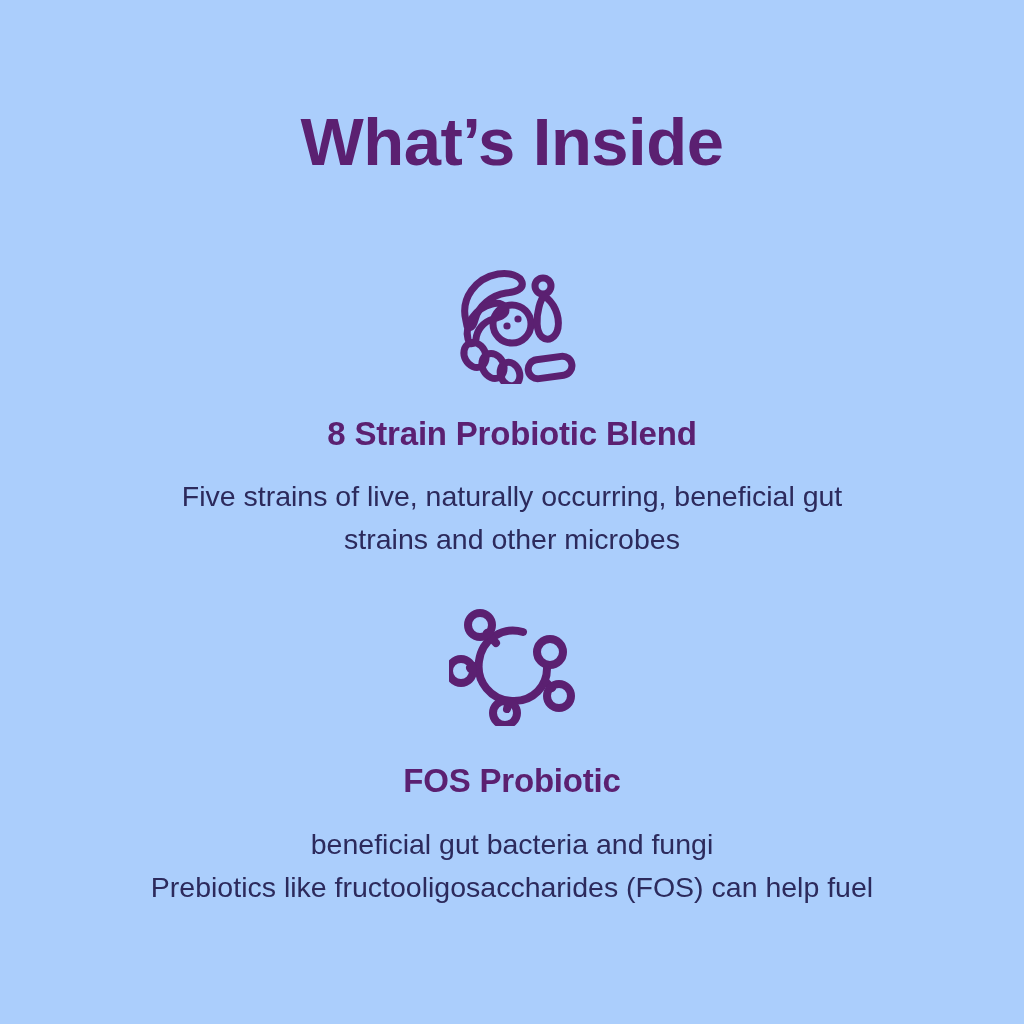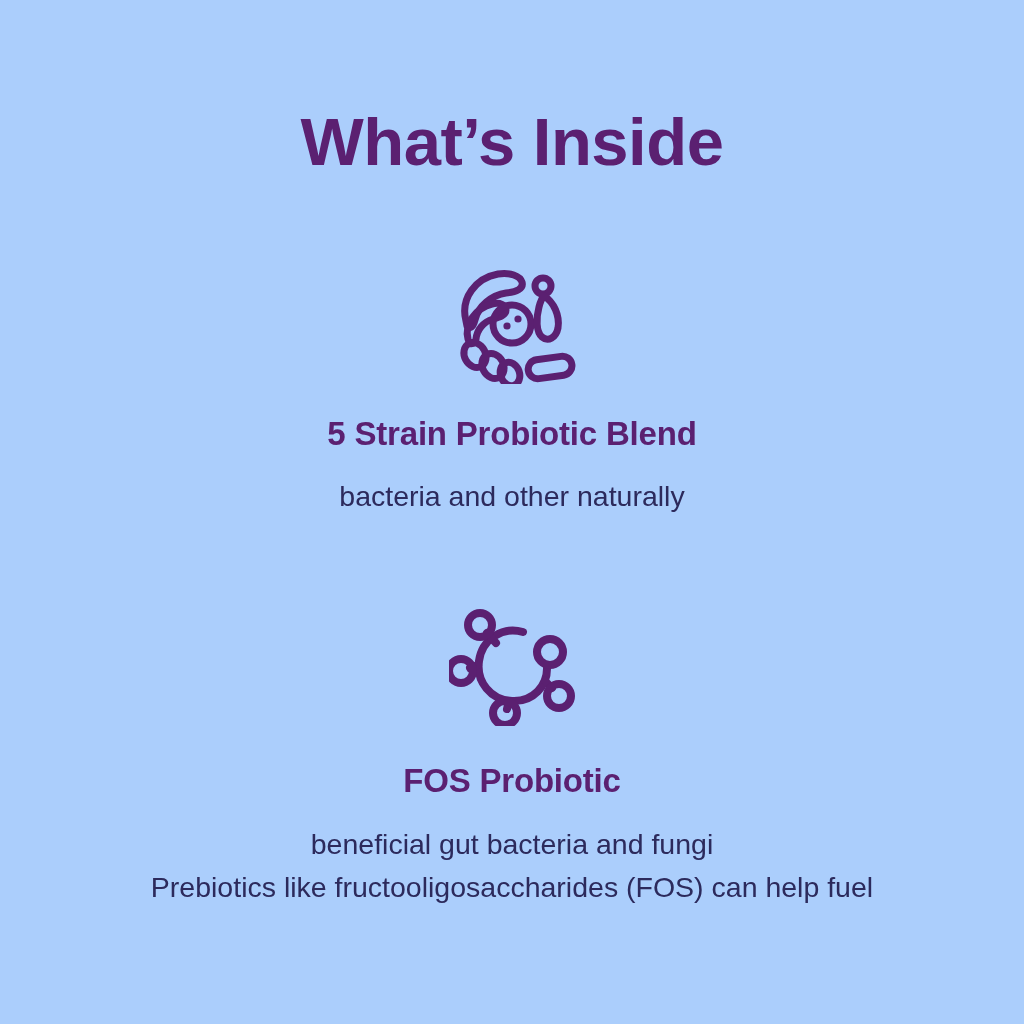--- a/index.html
+++ b/index.html
@@ -118,24 +118,25 @@
                  C88 70, 88 56, 91 45 C92.5 39, 94 36, 96 34 Z"></path>
 
         <ellipse cx="27" cy="93" rx="10.5" ry="13" transform="rotate(-28 27 93)"></ellipse>
         <ellipse cx="45" cy="104" rx="10.5" ry="13" transform="rotate(-28 45 104)"></ellipse>
         <ellipse cx="62" cy="112" rx="9.5" ry="12" transform="rotate(-20 62 112)"></ellipse>
 
         <rect x="80" y="96" width="44" height="19" rx="9.5" transform="rotate(-8 102 105)"></rect>
       </svg>
     </span>
 
-    <h2 class="feature-heading">5 Strain Probiotic Blend</h2>
+    <h2 class="feature-heading">8 Strain Probiotic Blend</h2>
 
     <p class="feature-body">
-      <span class="nowrap-line">bacteria and other naturally</span>
+      <span class="nowrap-line">Five strains of live, naturally occurring, beneficial gut</span>
+      <span class="nowrap-line">strains and other microbes</span>
     </p>
   </section>
 
   <section class="feature" id="feature-prebiotic">
 
     <span class="icon-wrap">
       <svg class="feature-icon" viewBox="0 0 126 118" xmlns="http://www.w3.org/2000/svg" fill="none" stroke="#5b2071" stroke-width="8" stroke-linecap="round" stroke-linejoin="round" aria-hidden="true">
 
         <path d="M74 24 C54 18, 33 31, 30 53 C27 74, 42 92, 63 93
                  C84 94, 99 78, 98 58"></path>

